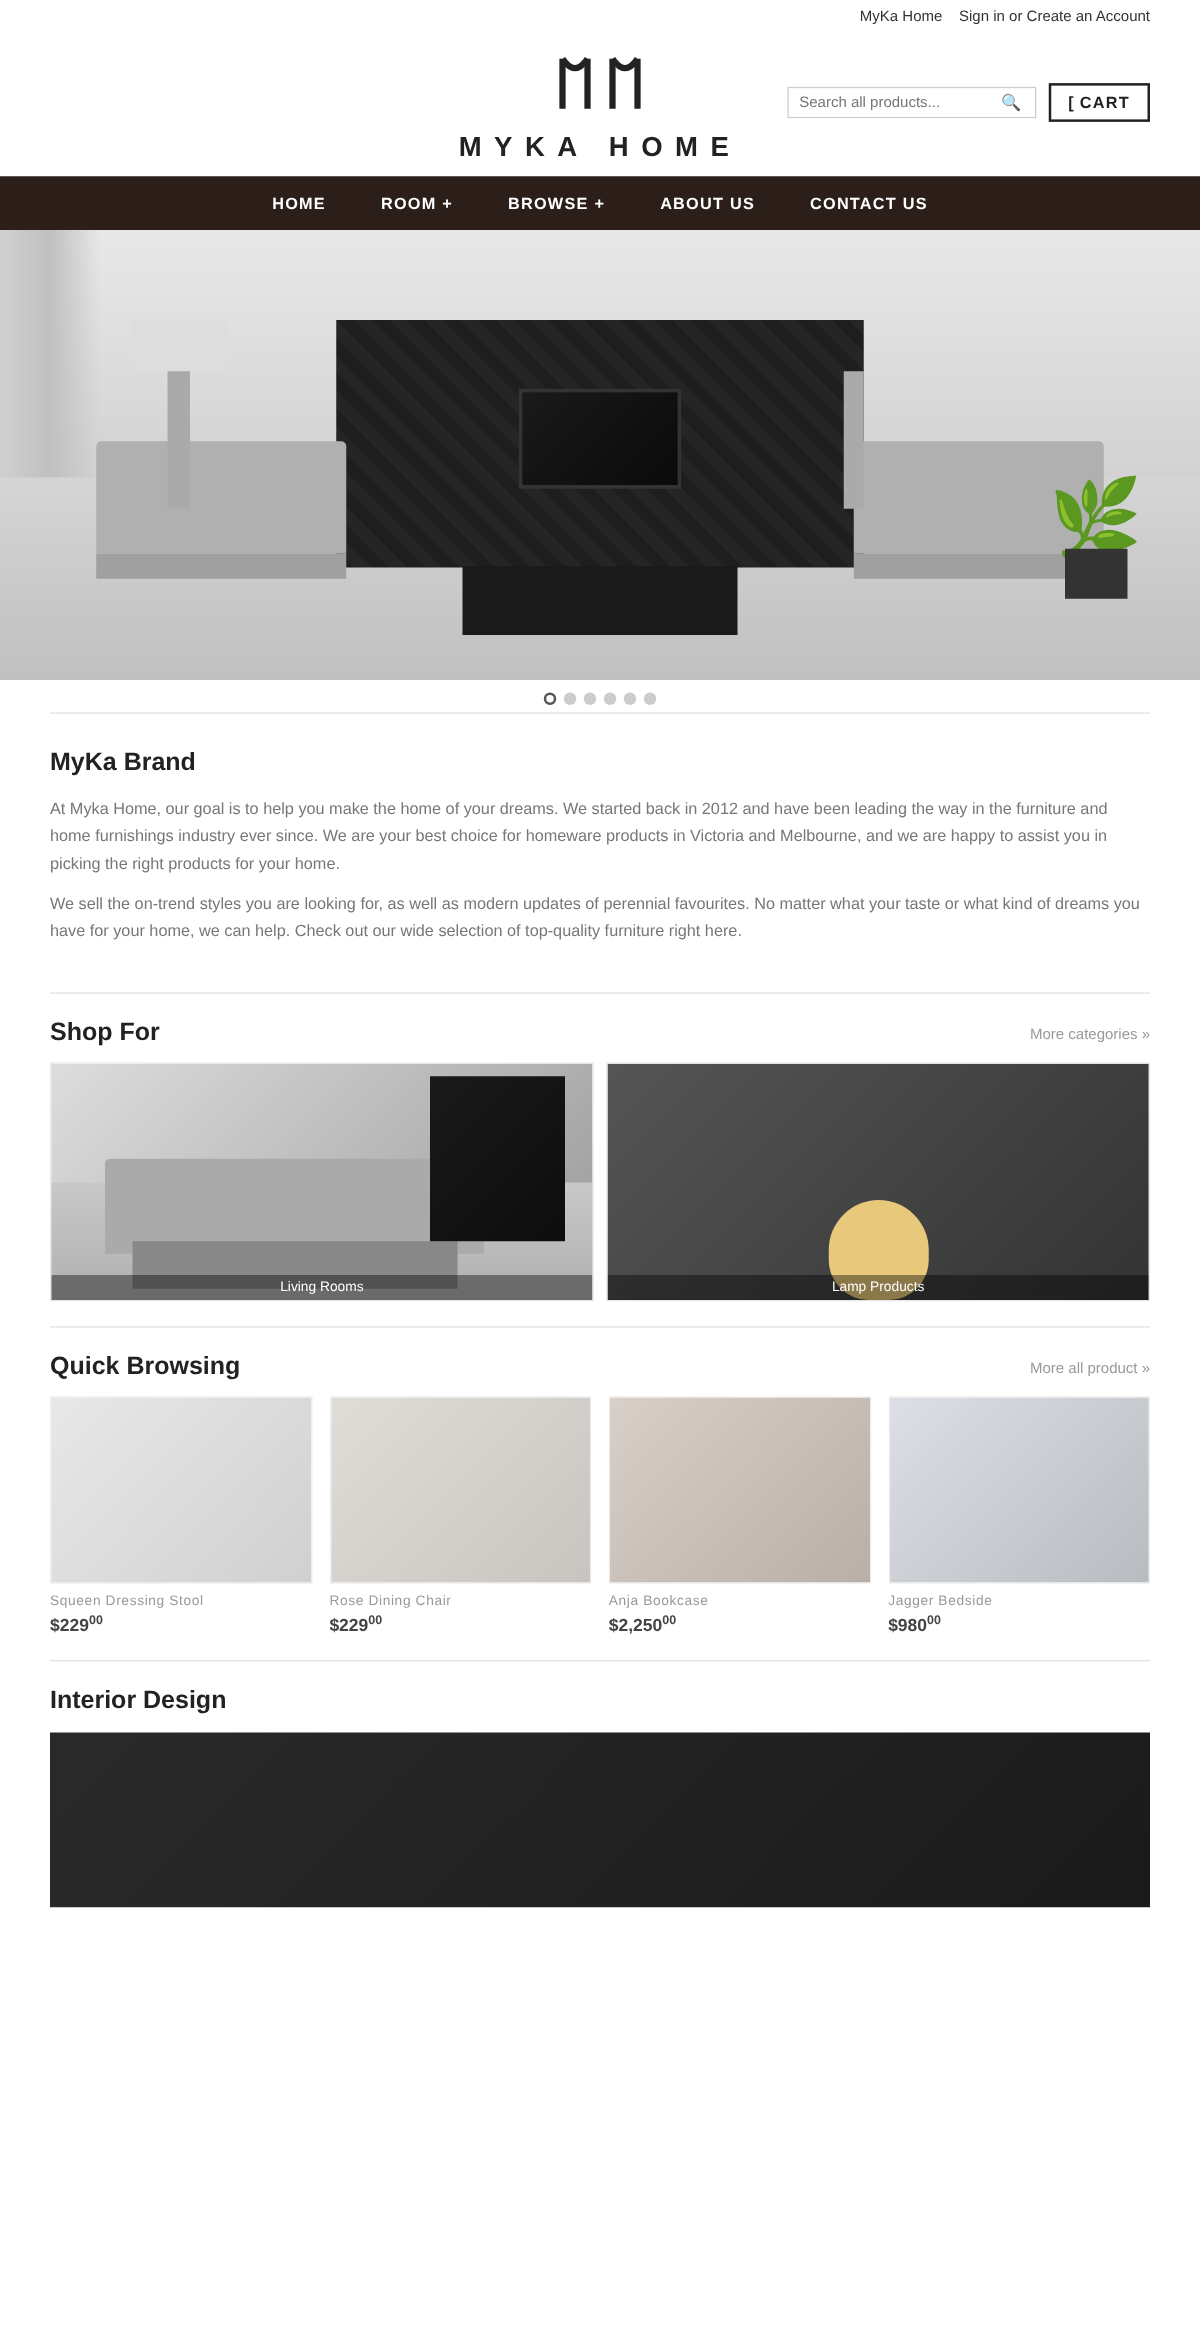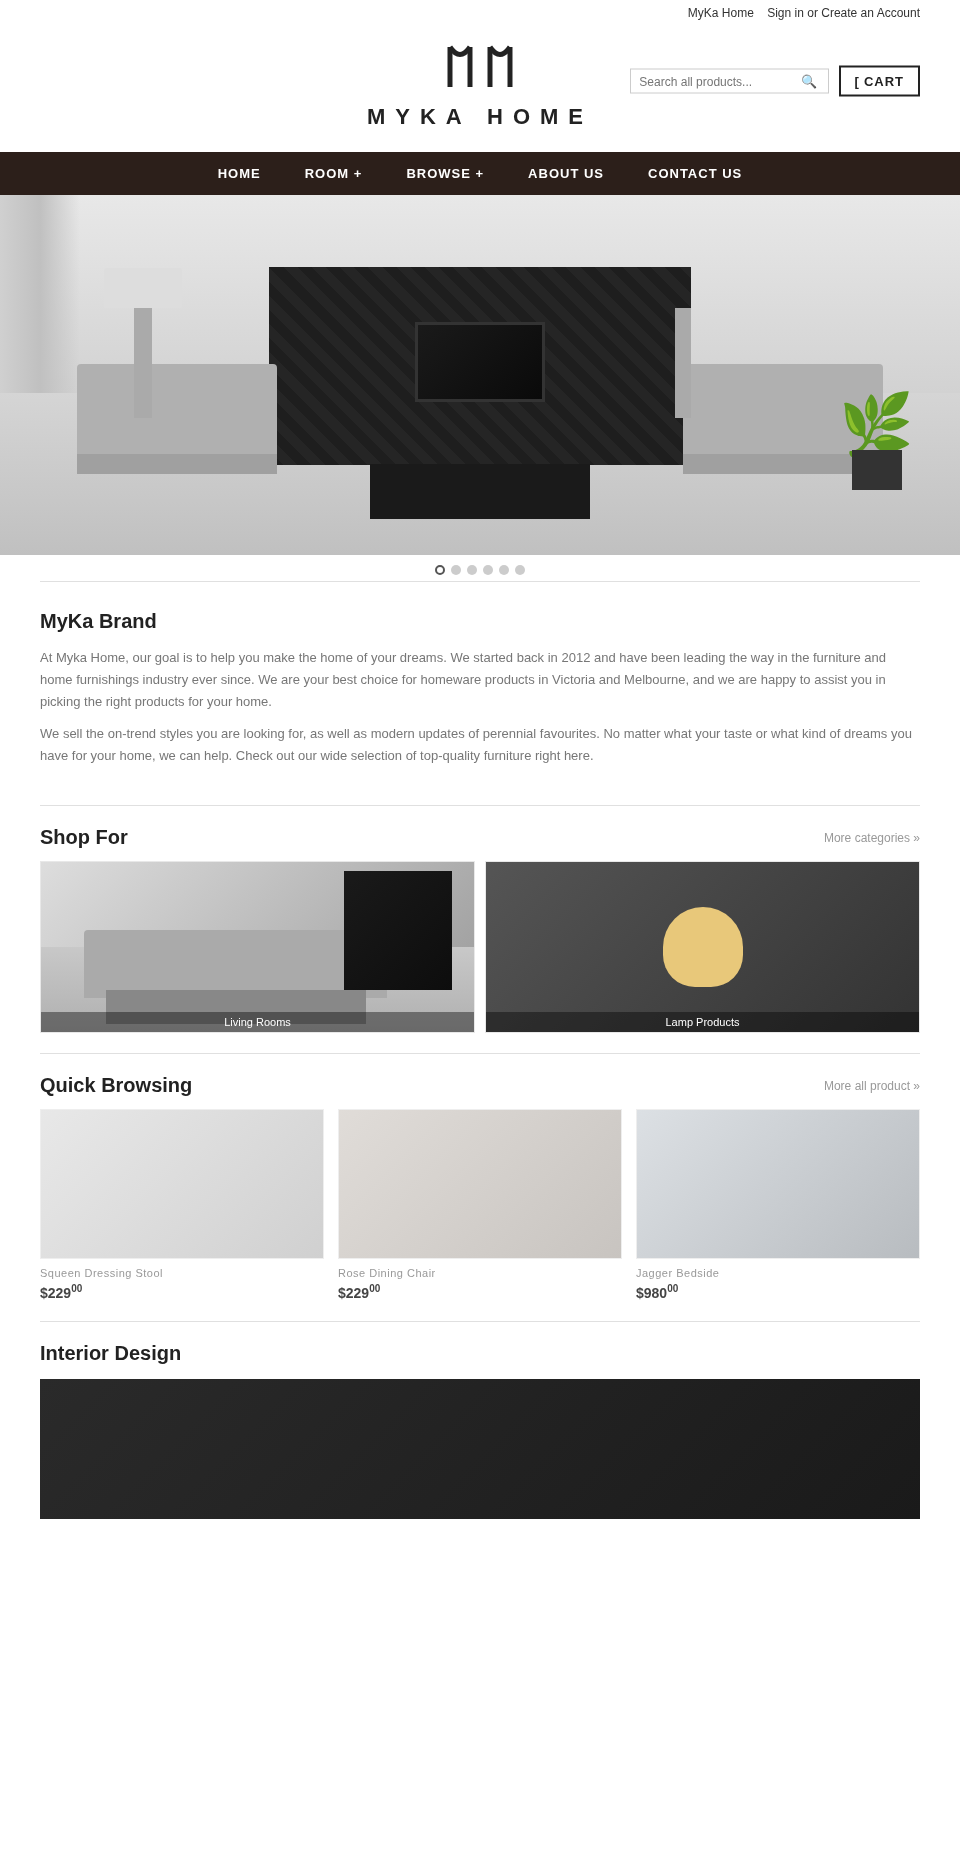--- a/index.html
+++ b/index.html
@@ -79,21 +79,20 @@
       color: #222;
       display: flex;
       align-items: center;
       gap: 4px;
     }
 
     
     nav {
       background: #2c1f1a;
       width: 100%;
-      margin-top: 12px;
     }
     nav ul {
       display: flex;
       justify-content: center;
       list-style: none;
       padding: 0;
     }
     nav ul li a {
       display: block;
       color: #fff;
@@ -317,38 +316,38 @@
       padding: 0 40px 20px;
     }
     .category-card {
       flex: 1;
       border: 1px solid #e8e8e8;
       overflow: hidden;
       cursor: pointer;
       position: relative;
     }
     .category-card-inner {
-      height: 170px;
+      height: 189px;
       position: relative;
     }
     .cat-img-living {
       width: 100%;
       height: 100%;
       background: linear-gradient(135deg, #ddd 0%, #bbb 50%, #999 100%);
       position: relative;
       overflow: hidden;
     }
     .cat-img-lamp {
       width: 100%;
       height: 100%;
       background: linear-gradient(135deg, #555 0%, #333 100%);
       position: relative;
       overflow: hidden;
       display: flex;
-      align-items: center;
+      align-items: flex-end;
       justify-content: center;
     }
     .cat-lamp-shape {
       width: 80px;
       height: 80px;
       background: #e8c87a;
       border-radius: 50% 50% 40% 40%;
       position: relative;
     }
     .cat-img-bedroom {
@@ -572,20 +571,27 @@
     </div>
   </div>
   <div class="product-card">
     <div class="product-image product-img-chair"></div>
     <div class="product-name">Rose Dining Chair</div>
     <div class="product-price">
       <span>$229</span><sup>00</sup>
     </div>
   </div>
   <div class="product-card">
+    <div class="product-image product-img-bookcase"></div>
+    <div class="product-name">Anja Bookcase</div>
+    <div class="product-price">
+      <span>$2,250</span><sup>00</sup>
+    </div>
+  </div>
+  <div class="product-card">
     <div class="product-image product-img-bedside"></div>
     <div class="product-name">Jagger Bedside</div>
     <div class="product-price">
       <span>$980</span><sup>00</sup>
     </div>
   </div>
 </div>
 
 <div class="divider"></div>
 

